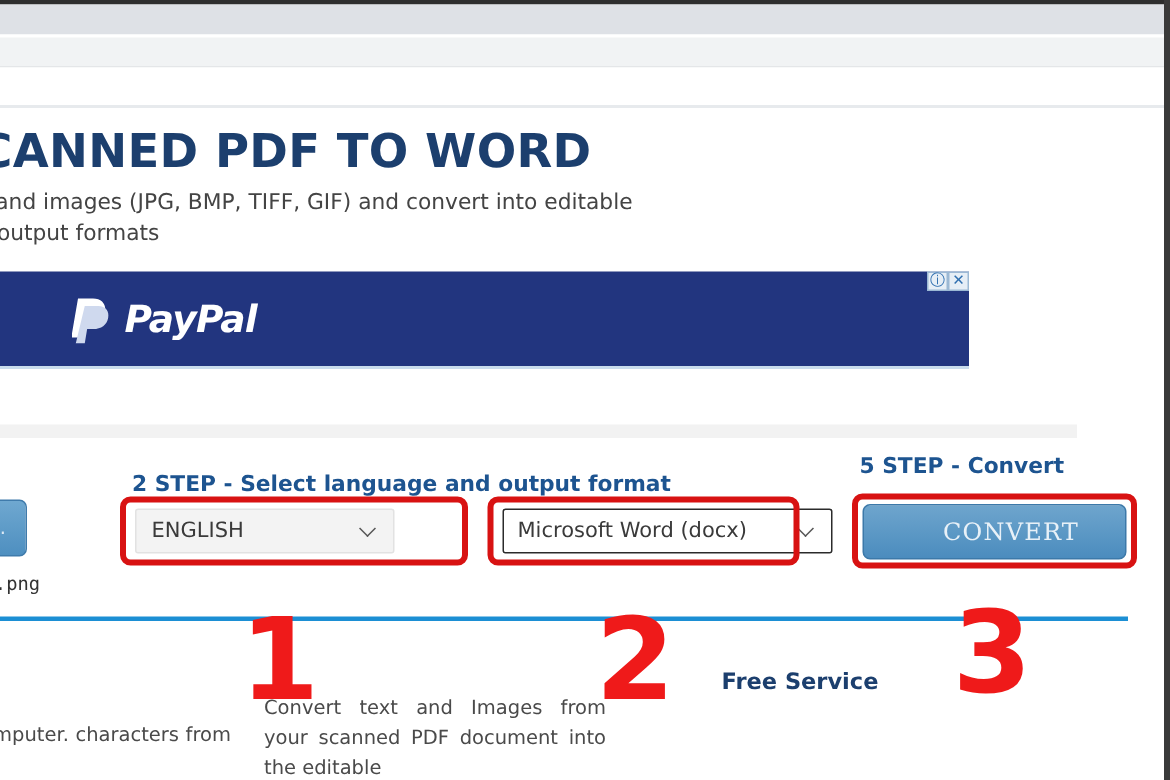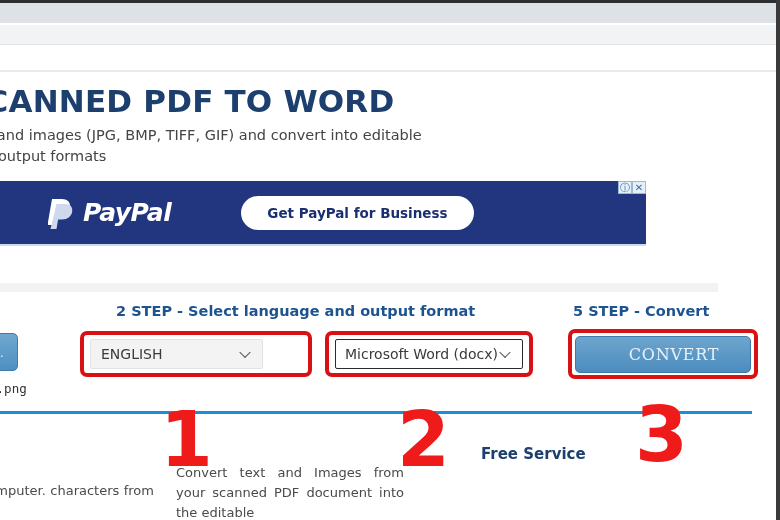--- a/index.html
+++ b/index.html
@@ -188,21 +188,21 @@
     width: 780px;
     height: 110px;
   }
   .step-head {
     position: absolute;
     font-size: 14.5px;
     font-weight: bold;
     color: #1d5490;
     white-space: nowrap;
   }
-  .step2-head { left: 88px;  top: 0; margin-left: 28px; }
+  .step2-head { left: 88px;  top: 12px; }
   .step3-head { left: 573px; top: 0; }
 
   
   .upload-btn {
     position: absolute;
     left: -44px;
     top: 30px;
     width: 62px;
     height: 38px;
     border-radius: 5px;
@@ -255,21 +255,21 @@
     width: 173px;
     height: 30px;
     background: #f3f3f3;
     border: 1px solid #e2e2e2;
     border-radius: 2px;
     padding: 0 10px;
   }
   .sel-format {
     left: 335px;
     top: 36px;
-    width: 188px;
+    width: 220px;
     height: 30px;
     background: #ffffff;
     border: 1.5px solid #2b2b2b;
     border-radius: 2px;
     padding: 0 9px;
   }
   .sel-caret {
     position: absolute;
     right: 10px;
     top: 50%;
@@ -394,21 +394,20 @@
       <div class="ad-banner-inner">
         <div class="paypal-logo">
           <div class="paypal-mark">
             <svg width="27" height="32" viewBox="0 0 27 32" aria-hidden="true">
               <path d="M4 2 h10 c6 0 9 4 8 9 c-1 5 -5 8 -11 8 h-4 l-1.5 9 h-6 z" fill="#ffffff"></path>
               <path d="M8.5 7 h9 c5 0 7.5 3.5 6.6 8 c-0.9 4.6 -4.6 7.4 -10 7.4 h-4 l-1.6 9.6 h-6 z" fill="#cfd9ee"></path>
             </svg>
           </div>
           <div class="paypal-word">PayPal</div>
         </div>
-        <div class="ad-cta">Get PayPal for Business</div>
       </div>
       <div class="ad-controls">
         <div class="ad-ctl">ⓘ</div>
         <div class="ad-ctl">✕</div>
       </div>
     </div>
     <div class="ad-underline"></div>
   </div>
 
   <div class="grey-band"></div>

